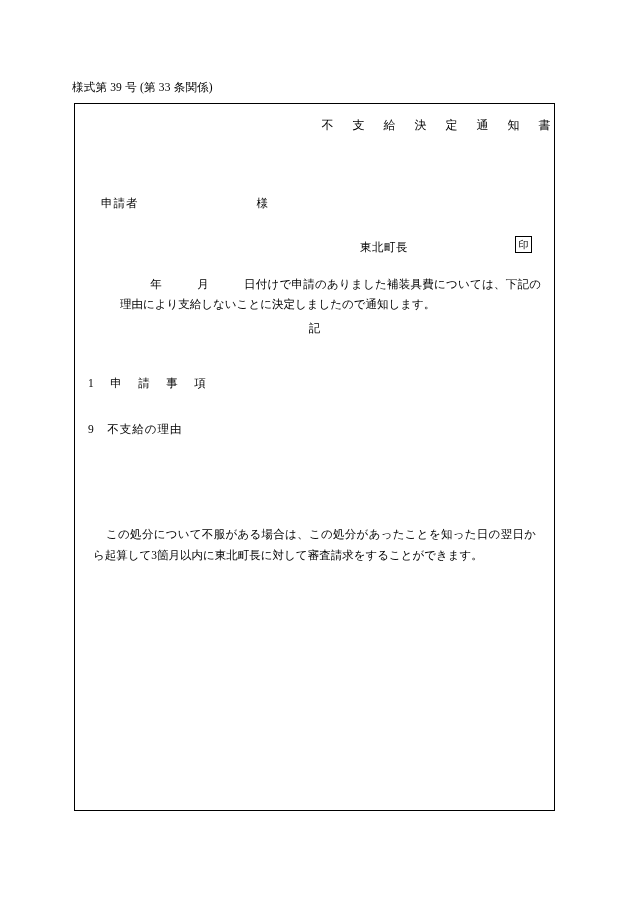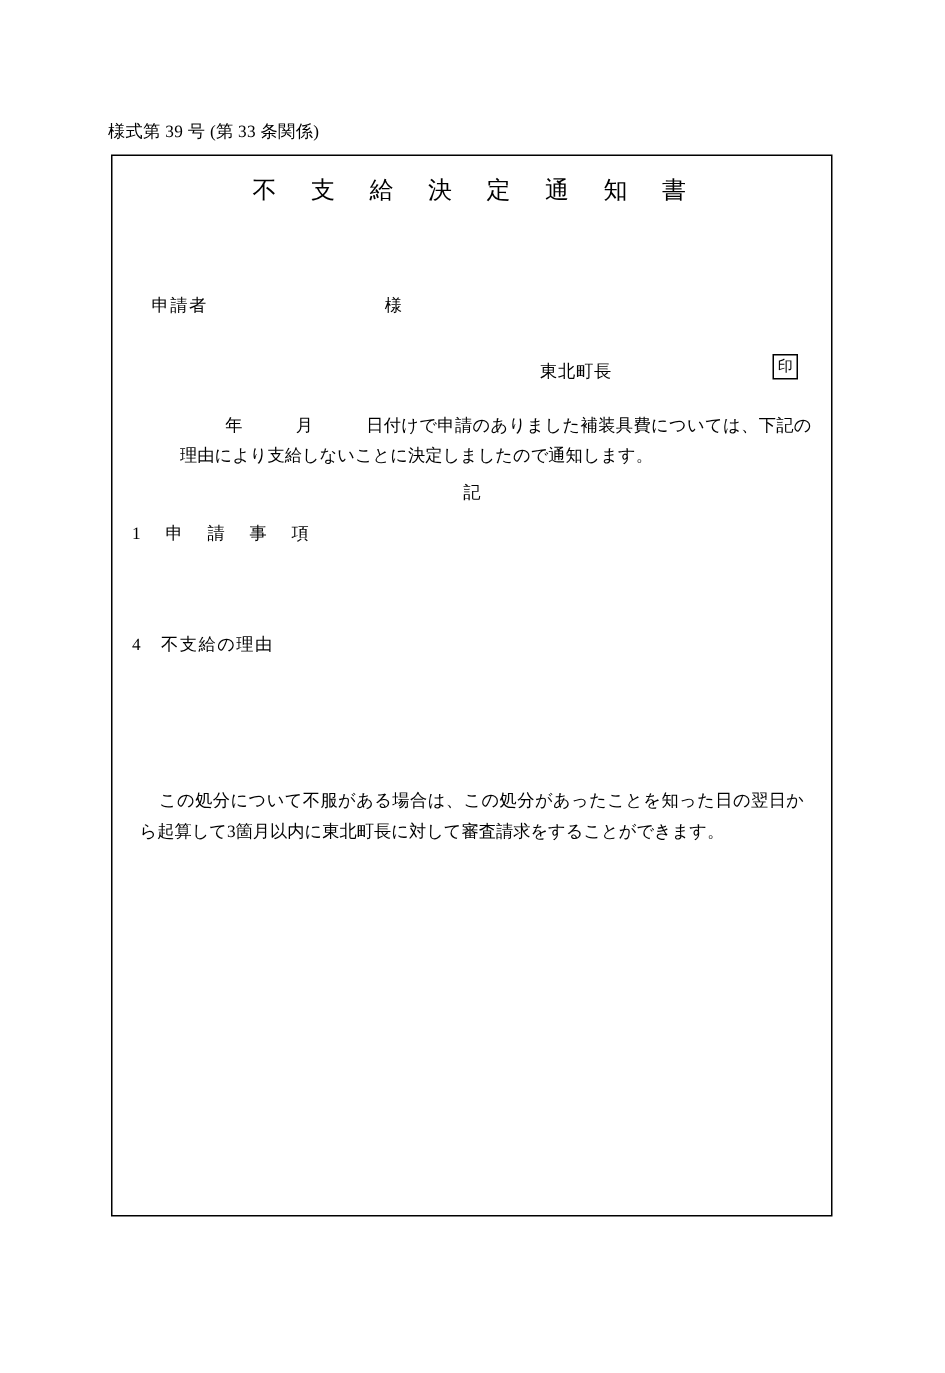--- a/index.html
+++ b/index.html
@@ -41,22 +41,22 @@
   }
   .inner {
     position: relative;
     width: 100%;
     height: 100%;
   }
   .doc-title {
     position: absolute;
     left: 0; right: 0;
     top: 13px;
-    text-align: center;
-    font-size: 16px;
+    text-align: right;
+    font-size: 12px;
     letter-spacing: 3.5px;
     white-space: nowrap;
   }
   .meta {
     position: absolute;
     right: 28px;
     top: 46px;
     text-align: left;
     font-size: 11.5px;
     line-height: 19px;
@@ -109,21 +109,21 @@
   .ki {
     position: absolute;
     left: 0; right: 0;
     top: 217px;
     text-align: center;
     font-size: 11.5px;
   }
   .section-1 {
     position: absolute;
     left: 13px;
-    top: 244px;
+    top: 272px;
     font-size: 11.5px;
     letter-spacing: 2.5px;
     white-space: nowrap;
   }
   .section-2 {
     position: absolute;
     left: 13px;
     top: 318px;
     font-size: 11.5px;
     letter-spacing: 1px;
@@ -170,21 +170,21 @@
       </div>
 
       <div class="issuer">東北町長</div>
       <div class="seal">印</div>
 
       <div class="body-para"><span class="indent"></span><span>年　　　月　　　日付けで申請のありました補装具費については、下記の理由により支給しないことに決定しましたので通知します。</span></div>
 
       <div class="ki">記</div>
 
       <div class="section-1">1　申　請　事　項</div>
-      <div class="section-2">4　不支給の理由</div>
+      <div class="section-2">9　不支給の理由</div>
 
 
       <div class="notice">
         <p>この処分について不服がある場合は、この処分があったことを知った日の翌日から起算して3箇月以内に東北町長に対して審査請求をすることができます。</p>
       </div>
 
     </div>
   </div>
 
 </div>

